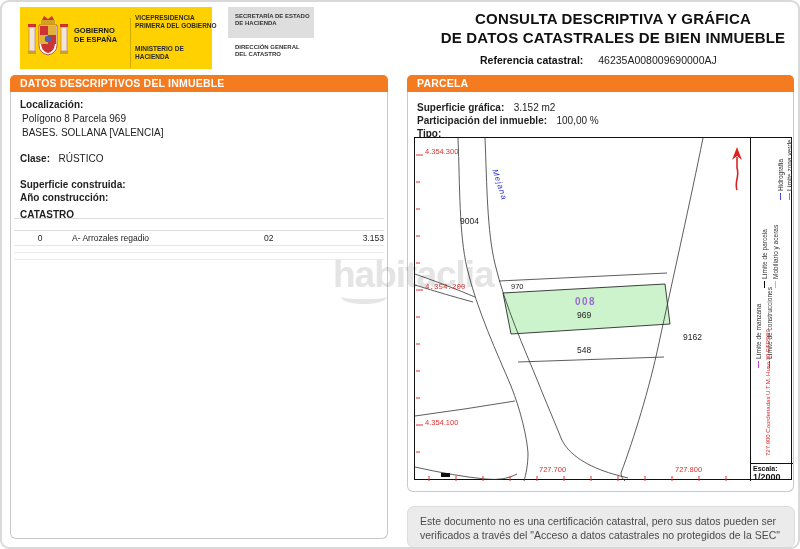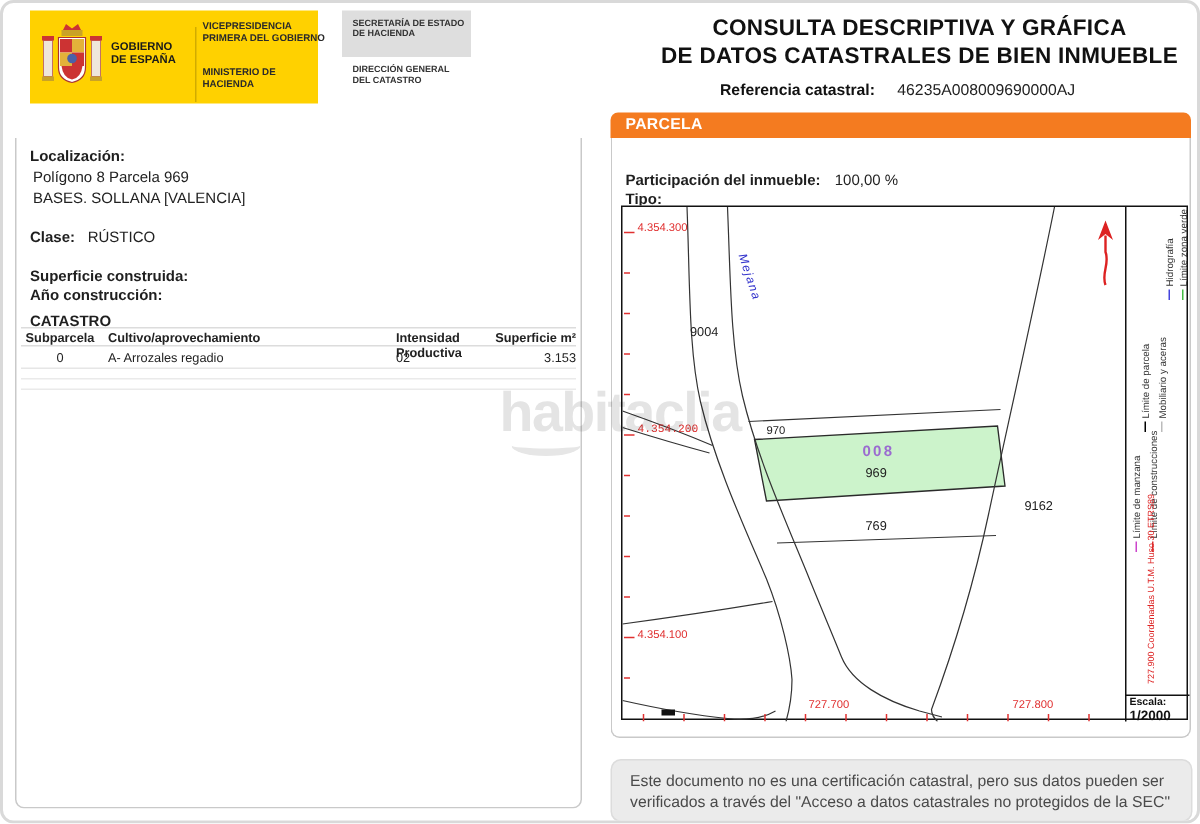--- a/index.html
+++ b/index.html
@@ -98,20 +98,21 @@
 
   <div class="abs title-wrap">
     <div class="title-line">CONSULTA DESCRIPTIVA Y GRÁFICA</div>
     <div class="title-line">DE DATOS CATASTRALES DE BIEN INMUEBLE</div>
   </div>
   <div class="abs ref-row">
     <b>Referencia catastral:</b>
     <span>46235A008009690000AJ</span>
   </div>
 
+  <div class="abs bar bar-left">DATOS DESCRIPTIVOS DEL INMUEBLE</div>
   <div class="abs panel-left"></div>
 
   <div class="abs lbl" style="left:18px;top:97px;">Localización:</div>
   <div class="abs val" style="left:20px;top:111px;">Polígono 8 Parcela 969</div>
   <div class="abs val" style="left:20px;top:125px;">BASES. SOLLANA [VALENCIA]</div>
 
   <div class="abs" style="left:18px;top:146px;">
     <span class="lbl">Clase:</span>
     <span class="val" style="margin-left:4px;">RÚSTICO</span>
   </div>
@@ -120,40 +121,38 @@
     <span class="val" style="margin-left:6px;"></span>
   </div>
   <div class="abs" style="left:18px;top:185px;">
     <span class="lbl">Año construcción:</span>
     <span class="val" style="margin-left:6px;"></span>
   </div>
 
   <div class="abs lbl" style="left:18px;top:207px;">CATASTRO</div>
 
   <div class="abs tline" style="top:216px;"></div>
-  <div class="abs trow thead" style="top:218px;">
-    <span class="c1">Subparcela</span>
-    <span class="c2">Cultivo/aprovechamiento</span>
-    <span class="c3">Intensidad Productiva</span>
-    <span class="c4">Superficie m²</span>
-  </div>
   <div class="abs tline" style="top:228px;"></div>
   <div class="abs trow" style="top:231px;">
     <span class="c1">0</span>
     <span class="c2">A- Arrozales regadio</span>
     <span class="c3">02</span>
     <span class="c4">3.153</span>
   </div>
   <div class="abs tline" style="top:243px;background:#e6e6e6;"></div>
   <div class="abs tline" style="top:250px;background:#eaeaea;"></div>
   <div class="abs tline" style="top:257px;background:#eaeaea;"></div>
 
   <div class="abs bar bar-right">PARCELA</div>
   <div class="abs panel-right"></div>
 
+  <div class="abs" style="left:415px;top:95px;">
+    <span class="lbl">Superficie gráfica:</span>
+    <span class="val" style="margin-left:5px;">3.152 m2</span>
+  </div>
   <div class="abs" style="left:415px;top:108px;">
     <span class="lbl">Participación del inmueble:</span>
     <span class="val" style="margin-left:5px;">100,00 %</span>
   </div>
   <div class="abs" style="left:415px;top:121px;">
     <span class="lbl">Tipo:</span>
     <span class="val" style="margin-left:5px;"></span>
   </div>
 
   <div class="abs map">
@@ -181,21 +180,21 @@
     <span class="red" style="left:10px;top:145px;font-family:Liberation Mono, monospace;">4.354.200</span>
     <span class="red" style="left:10px;top:281px;">4.354.100</span>
     <span class="red" style="left:124px;top:328px;">727.700</span>
     <span class="red" style="left:260px;top:328px;">727.800</span>
 
     <span class="pnum" style="left:45px;top:79px;">9004</span>
     <span class="mejana" style="left:84px;top:30px;">Mejana</span>
     <span class="pnum" style="left:96px;top:144px;font-size:7.5px;">970</span>
     <span class="p008" style="left:160px;top:158px;">008</span>
     <span class="pnum" style="left:162px;top:173px;">969</span>
-    <span class="pnum" style="left:162px;top:208px;">769</span>
+    <span class="pnum" style="left:162px;top:208px;">548</span>
     <span class="pnum" style="left:268px;top:195px;">9162</span>
 
     <svg style="position:absolute;left:312px;top:6px;" width="20" height="50" viewBox="0 0 20 50">
       <path d="M10,46 C 7,38 13,32 10,24 L10,13" fill="none" stroke="#d22" stroke-width="1.6"></path>
       <path d="M10,3 L5,16 L10,12 L15,16 Z" fill="#d22"></path>
     </svg>
 
     <div class="map-divider"></div>
 
     <div class="vleg" style="left:362px;top:62px;">

